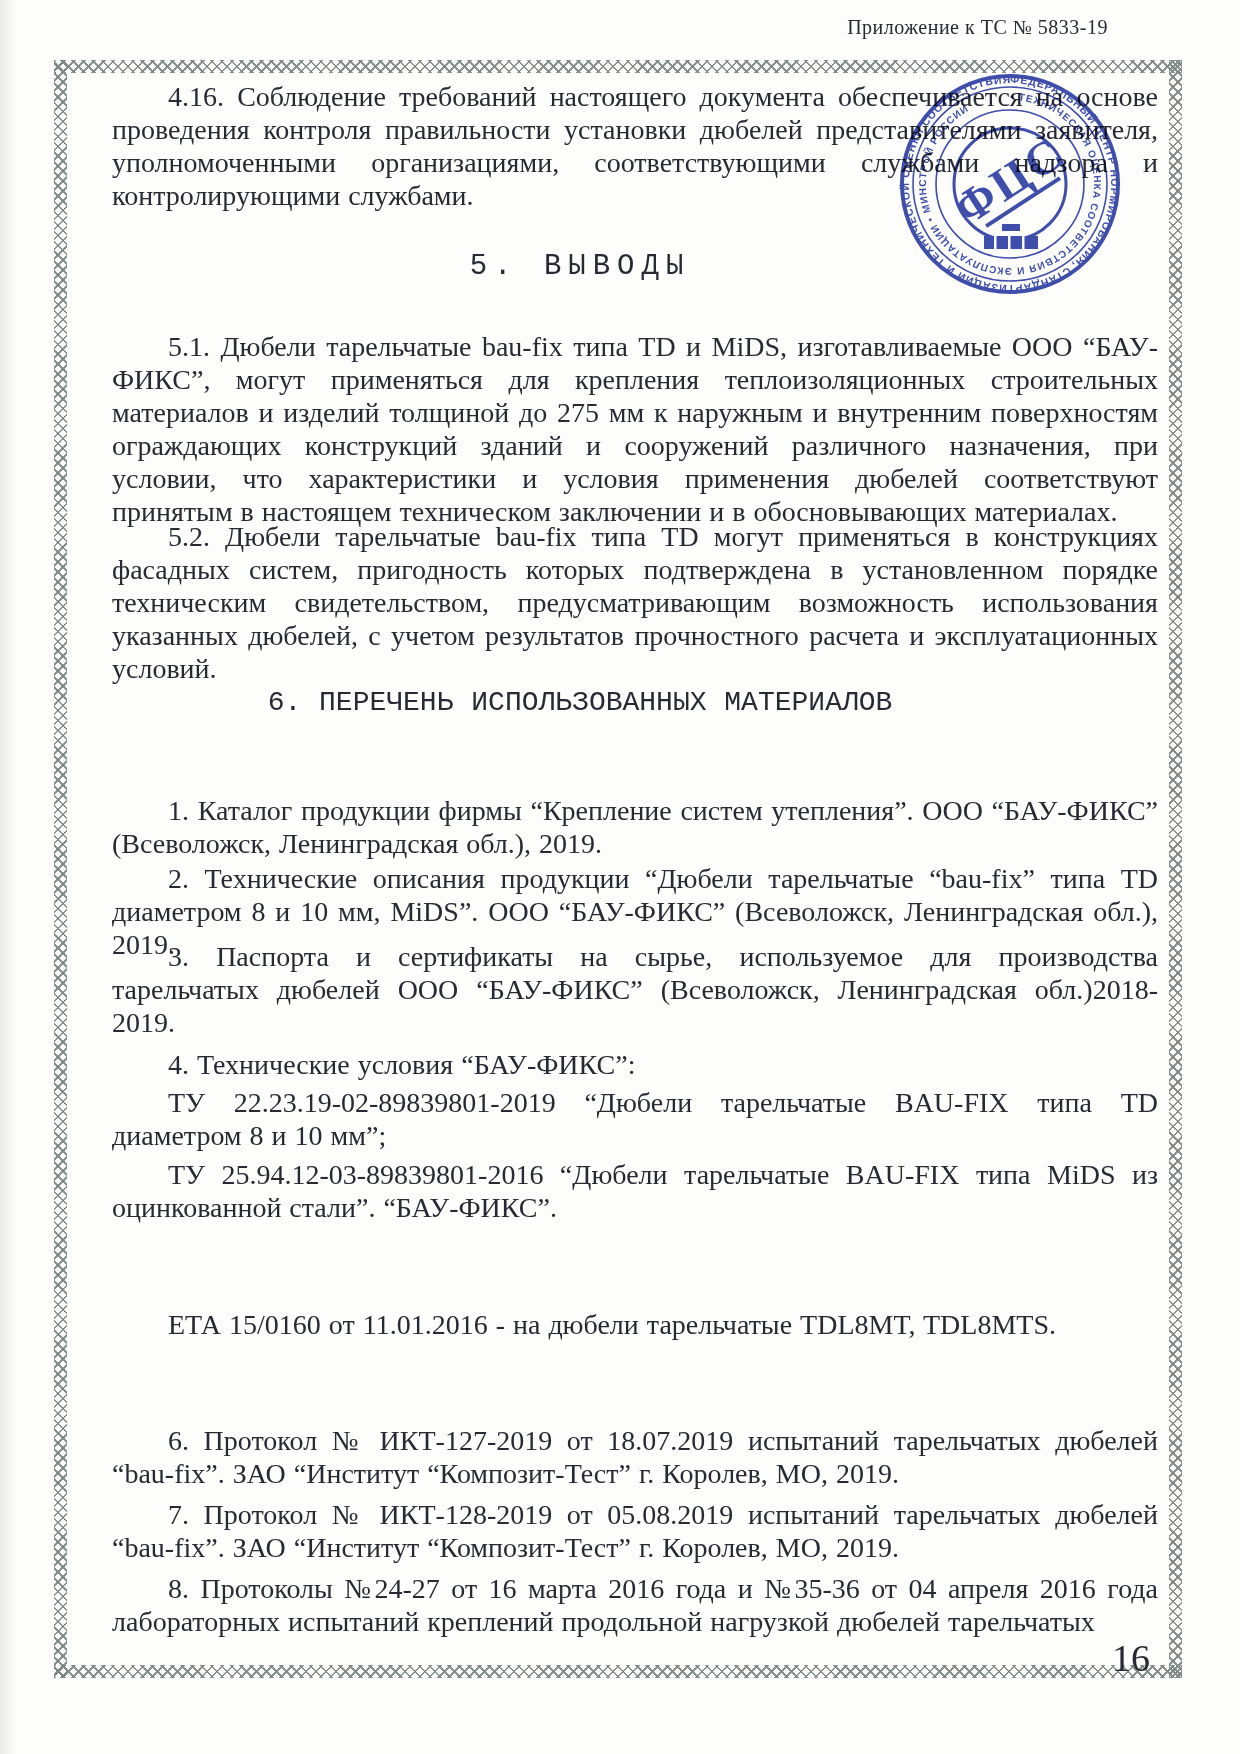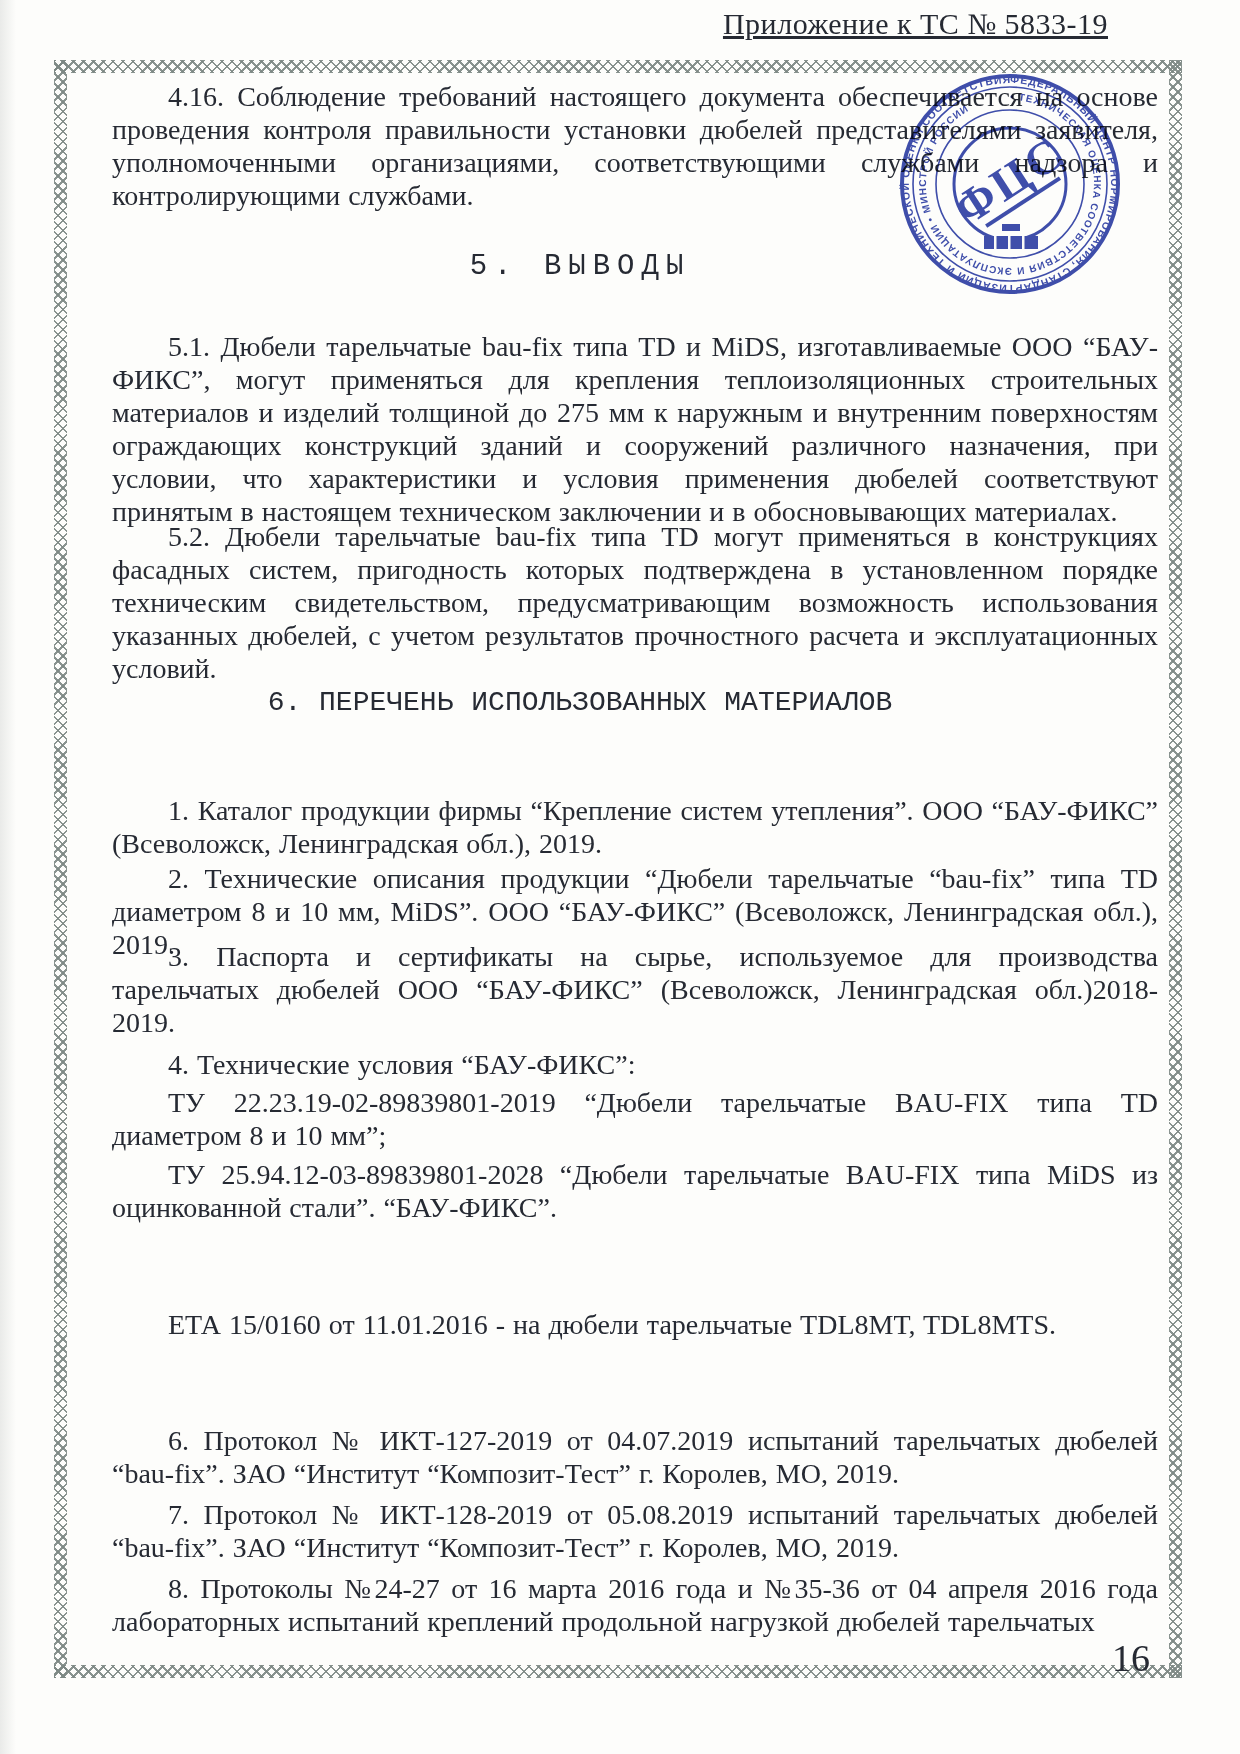--- a/index.html
+++ b/index.html
@@ -10,22 +10,22 @@
     font-family:"Liberation Serif","DejaVu Serif",serif;
     color:#262a33;
     overflow:hidden;
   }
   .page::before{ 
     content:"";position:absolute;left:0;top:0;width:16px;height:100%;
     background:linear-gradient(to right,rgba(60,70,70,.10),rgba(60,70,70,0));
     pointer-events:none;
   }
   .hdr{
-    position:absolute;top:7px;right:132px;
-    font-size:30px;letter-spacing:.5px;white-space:nowrap;text-decoration:underline;
+    position:absolute;top:16px;right:132px;
+    font-size:20px;letter-spacing:.5px;white-space:nowrap;
   }
   
   .stitch{
     position:absolute;
     background-image:
       repeating-linear-gradient(45deg, rgba(125,136,132,.9) 0 1.8px, transparent 1.8px 7px),
       repeating-linear-gradient(135deg, rgba(125,136,132,.9) 0 1.8px, transparent 1.8px 7px);
   }
   .stitch.top   {left:54px; top:60px;   width:1128px; height:13px;}
   .stitch.bottom{left:54px; top:1665px; width:1128px; height:13px;}
@@ -88,23 +88,23 @@
 
   <div class="blk h6 center">
     <div>6. ПЕРЕЧЕНЬ ИСПОЛЬЗОВАННЫХ МАТЕРИАЛОВ</div>
   </div>
 
   <div class="blk i1">1. Каталог продукции фирмы “Крепление систем утепления”. ООО “БАУ-ФИКС” (Всеволожск, Ленинградская обл.), 2019.</div>
   <div class="blk i2">2. Технические описания продукции “Дюбели тарельчатые “bau-fix” типа TD диаметром 8 и 10 мм, MiDS”. ООО “БАУ-ФИКС” (Всеволожск, Ленинградская обл.), 2019.</div>
   <div class="blk i3">3. Паспорта и сертификаты на сырье, используемое для производства тарельчатых дюбелей ООО “БАУ-ФИКС” (Всеволожск, Ленинградская обл.)2018-2019.</div>
   <div class="blk i4">4. Технические условия “БАУ-ФИКС”:</div>
   <div class="blk tu1">ТУ 22.23.19-02-89839801-2019 “Дюбели тарельчатые BAU-FIX типа TD диаметром 8 и 10 мм”;</div>
-  <div class="blk tu2">ТУ 25.94.12-03-89839801-2028 “Дюбели тарельчатые BAU-FIX типа MiDS из оцинкованной стали”. “БАУ-ФИКС”.</div>
+  <div class="blk tu2">ТУ 25.94.12-03-89839801-2016 “Дюбели тарельчатые BAU-FIX типа MiDS из оцинкованной стали”. “БАУ-ФИКС”.</div>
   <div class="blk eta1">ЕТА 15/0160 от 11.01.2016 - на дюбели тарельчатые TDL8MT, TDL8MTS.</div>
-  <div class="blk i6">6. Протокол № ИКТ-127-2019 от 04.07.2019 испытаний тарельчатых дюбелей “bau-fix”. ЗАО “Институт “Композит-Тест” г. Королев, МО, 2019.</div>
+  <div class="blk i6">6. Протокол № ИКТ-127-2019 от 18.07.2019 испытаний тарельчатых дюбелей “bau-fix”. ЗАО “Институт “Композит-Тест” г. Королев, МО, 2019.</div>
   <div class="blk i7">7. Протокол № ИКТ-128-2019 от 05.08.2019 испытаний тарельчатых дюбелей “bau-fix”. ЗАО “Институт “Композит-Тест” г. Королев, МО, 2019.</div>
   <div class="blk i8">8. Протоколы №24-27 от 16 марта 2016 года и №35-36 от 04 апреля 2016 года лабораторных испытаний креплений продольной нагрузкой дюбелей тарельчатых</div>
 
   <div class="pageno">16</div>
 
   <svg class="stamp" viewBox="0 0 240 240" aria-hidden="true">
     <defs>
       <path id="ringA" d="M120,19 a101,101 0 1,1 -0.01,0 z"></path>
       <path id="ringB" d="M120,36 a84,84 0 1,1 -0.01,0 z"></path>
     </defs>

